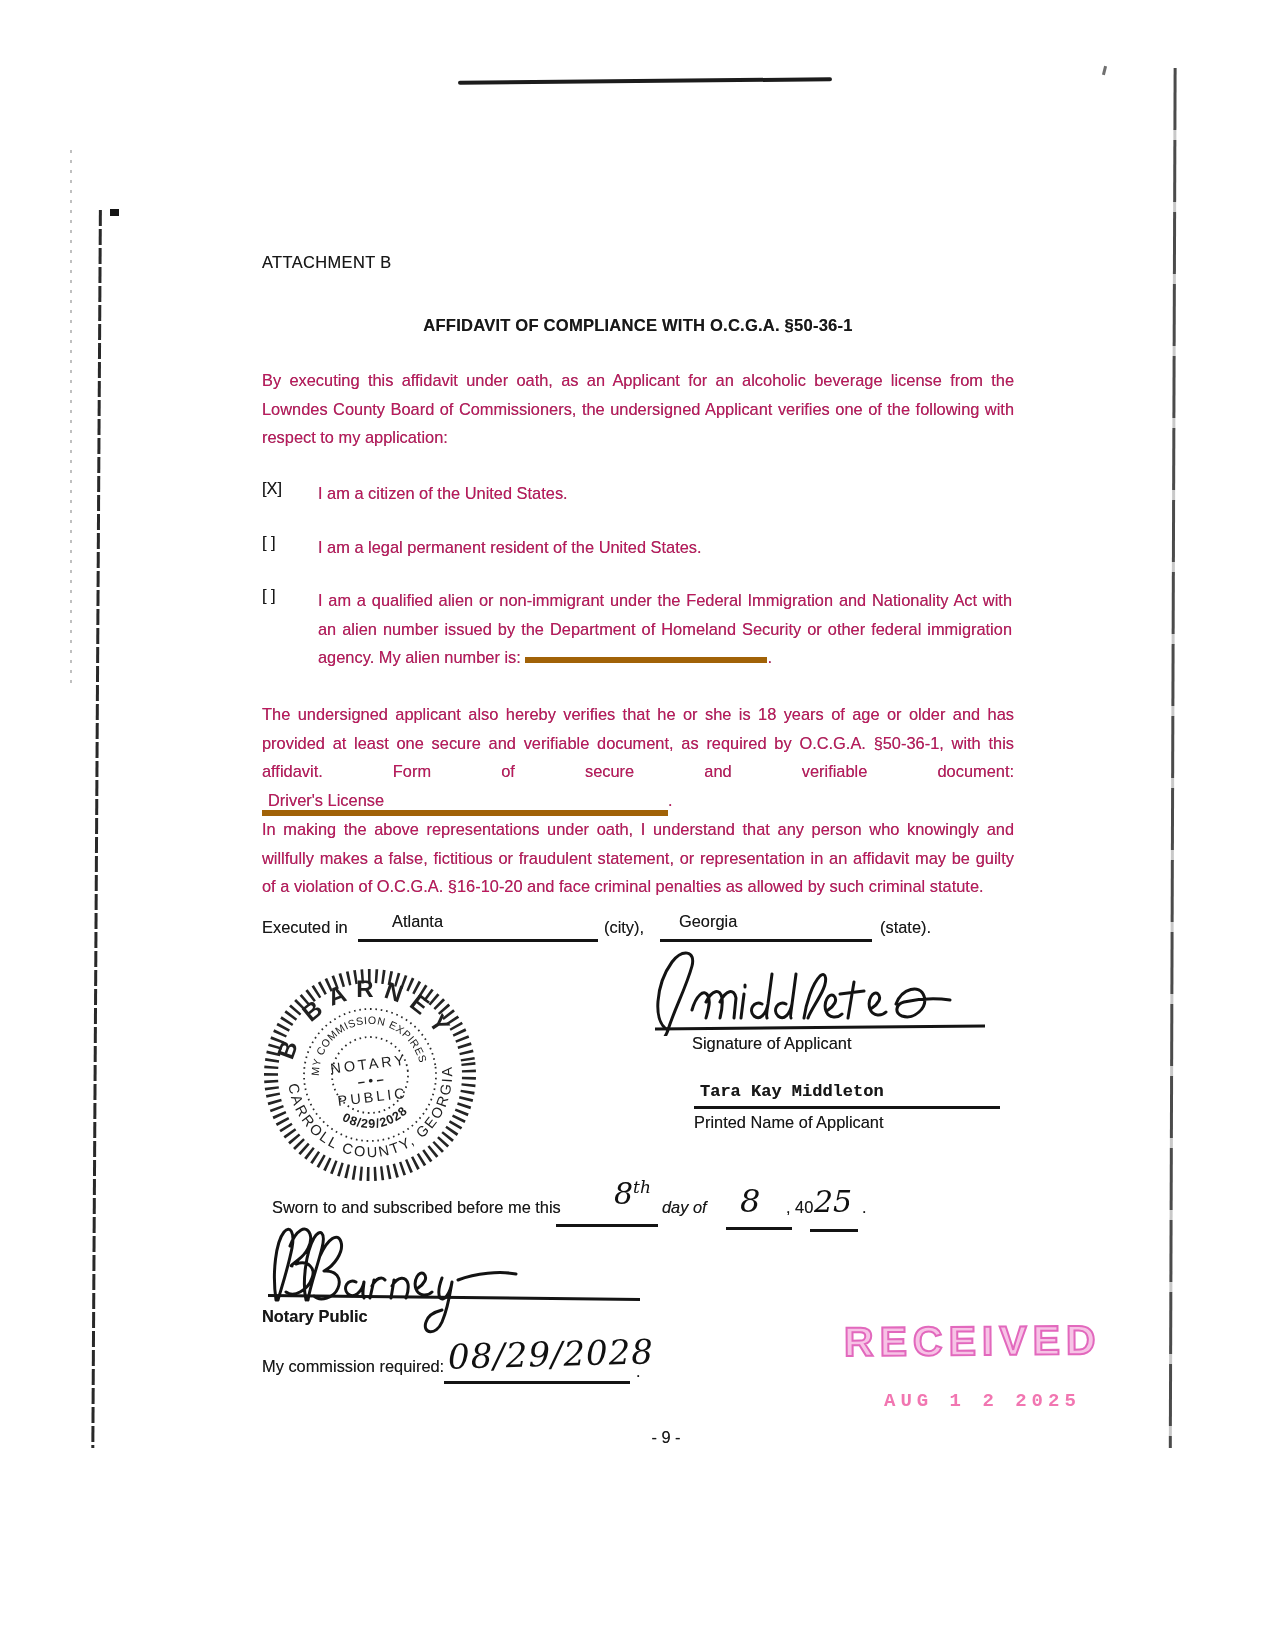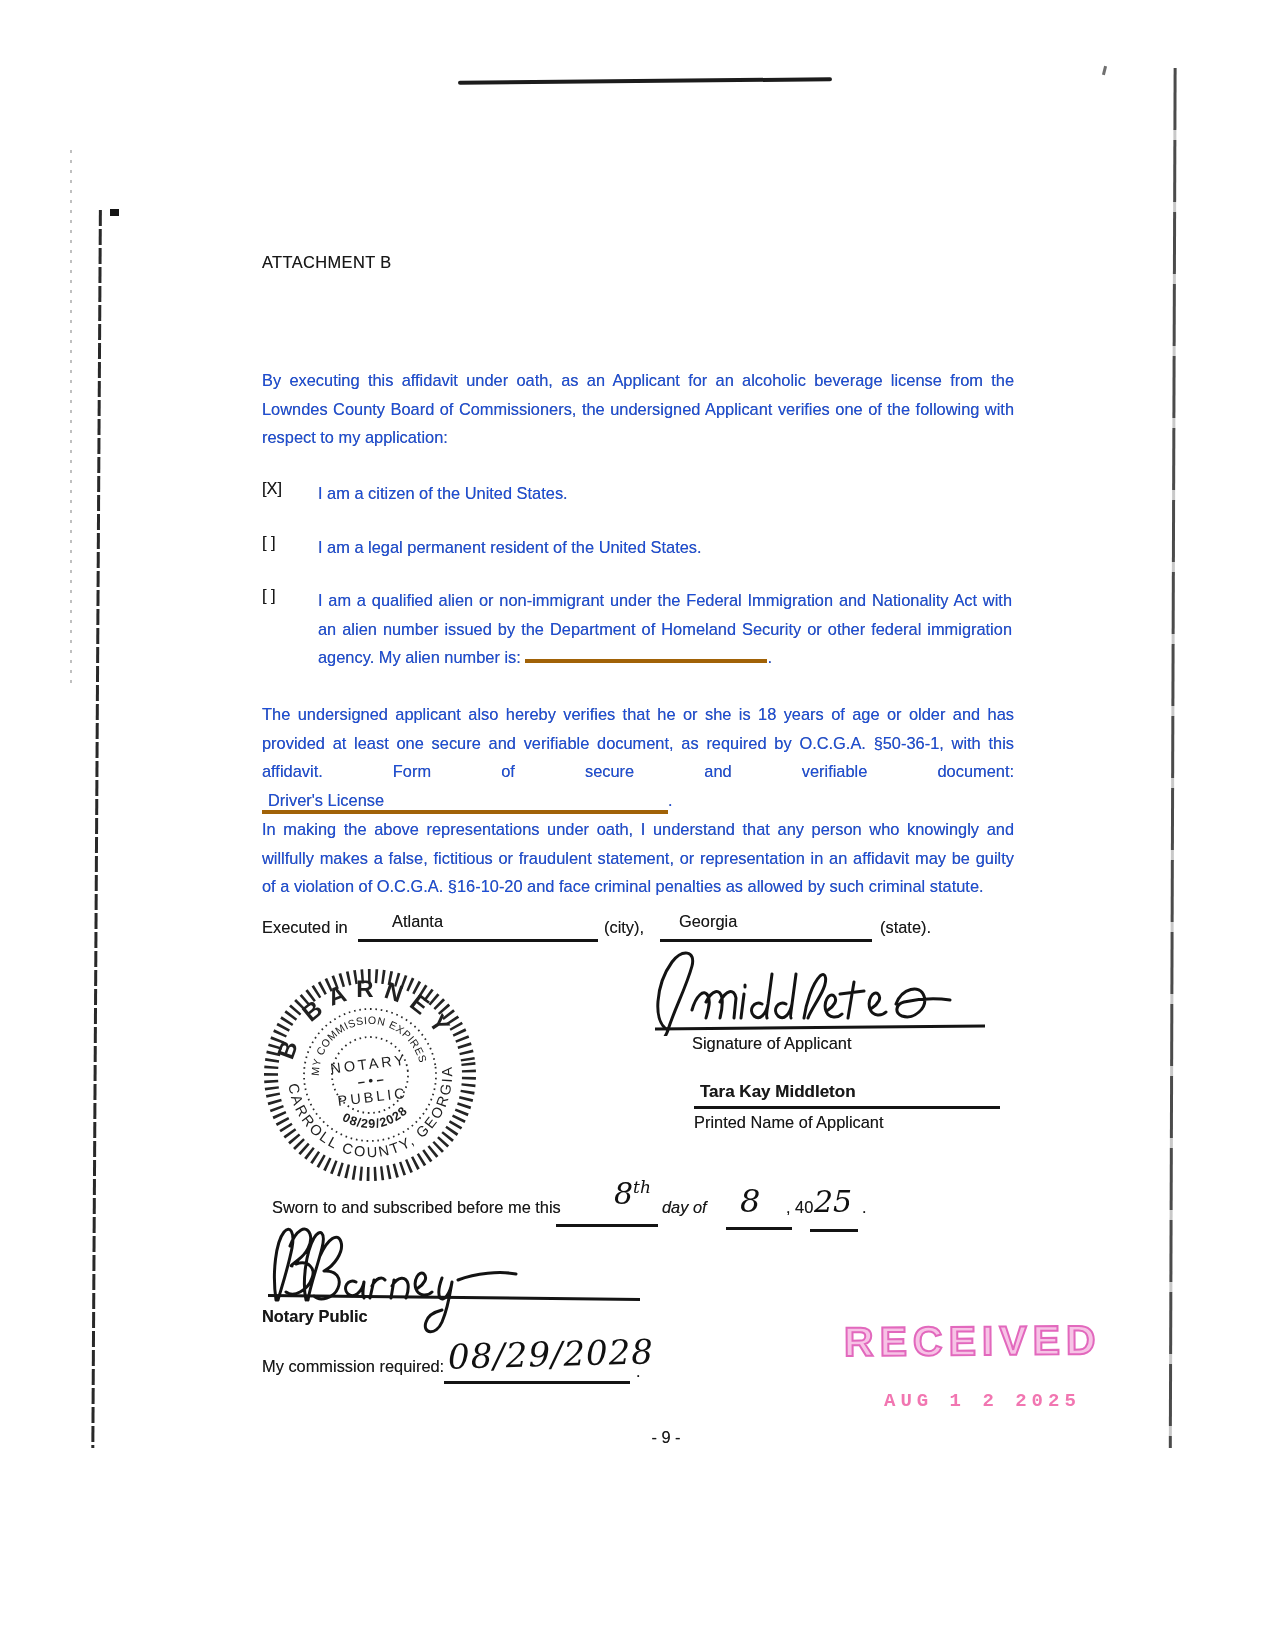--- a/index.html
+++ b/index.html
@@ -1,27 +1,27 @@
 <!DOCTYPE html>
 <html><head>
 <meta charset="utf-8">
 <style>
   html,body{margin:0;padding:0;background:#ffffff;}
   .page{position:relative;width:1275px;height:1448px;background:#fff;overflow:hidden;
         font-family:"Liberation Sans",sans-serif;color:#181818;}
   .abs{position:absolute;}
-  .doc-text{font-size:16.4px;line-height:28.6px;text-align:justify;color:#1d4ed8;
+  .doc-text{font-size:16.4px;line-height:28.6px;text-align:justify;color:#be185d;
             text-shadow:0 0 .4px rgba(25,25,25,.55);}
   .plain{font-size:16.4px;color:#181818;text-shadow:0 0 .4px rgba(25,25,25,.55);white-space:nowrap;}
   .title{font-size:16.6px;font-weight:700;letter-spacing:.2px;text-align:center;
          text-shadow:0 0 .4px rgba(25,25,25,.6);}
   .opt-row{display:flex;}
   .opt-box{width:56px;flex:0 0 56px;font-size:16.4px;text-shadow:0 0 .4px rgba(25,25,25,.55);}
   .opt-text{width:694px;}
-  .inline-blank{display:inline-block;border-bottom:4px solid #a16207;line-height:19px;
+  .inline-blank{display:inline-block;border-bottom:6px solid #a16207;line-height:19px;
                 vertical-align:baseline;padding:0 2px;}
   .u{position:absolute;background:#141414;height:2.5px;}
   .hand{font-family:"DejaVu Serif",serif;font-style:italic;color:#101010;white-space:nowrap;}
   .sig-path{stroke:#131313;stroke-width:3;fill:none;stroke-linecap:round;stroke-linejoin:round;}
   .stamp-txt{fill:#202020;font-family:"Liberation Sans",sans-serif;}
   .received-text{font-weight:700;font-size:41px;letter-spacing:6px;
                  color:rgba(238,122,199,.45);-webkit-text-stroke:2px #e268bd;
                  font-family:"Liberation Sans",sans-serif;white-space:nowrap;}
   .received-date{font-weight:700;font-size:19px;letter-spacing:5px;color:#ef5fa4;opacity:.85;
                  font-family:"Liberation Sans",sans-serif;white-space:nowrap;}
@@ -40,20 +40,21 @@
   <div class="artifact" style="left:110px;top:209px;width:9px;height:7px;background:#151515;"></div>
   <div class="artifact" style="left:100px;top:1508px;width:2.5px;height:44px;opacity:.8;
               background:repeating-linear-gradient(to bottom,#222 0 6px,rgba(0,0,0,0) 6px 10px);"></div>
   <div class="artifact" style="left:88px;top:1548px;width:2px;height:56px;opacity:.7;
               background:repeating-linear-gradient(to bottom,#222 0 7px,rgba(0,0,0,0) 7px 12px);"></div>
   <div class="artifact" style="left:1171px;top:68px;width:2.5px;height:1500px;opacity:.85;transform:rotate(0.2deg);
               background:repeating-linear-gradient(to bottom,#2b2b2b 0 62px,rgba(43,43,43,.3) 62px 72px);"></div>
   <div class="artifact" style="left:1103px;top:66px;width:3px;height:9px;background:#333;transform:rotate(14deg);opacity:.7;"></div>
 
   <div class="abs plain" style="left:262px;top:253px;letter-spacing:.4px;">ATTACHMENT B</div>
+  <div class="abs title" style="left:262px;top:316px;width:752px;">AFFIDAVIT OF COMPLIANCE WITH O.C.G.A. §50-36-1</div>
 
   <div class="abs doc-text" style="left:262px;top:366px;width:752px;">By executing this affidavit under oath, as an Applicant for an alcoholic beverage license from the Lowndes County Board of Commissioners, the undersigned Applicant verifies one of the following with respect to my application:</div>
 
   <div class="abs opt-row" style="left:262px;top:479px;width:752px;">
     <span class="opt-box">[X]</span>
     <span class="opt-text doc-text">I am a citizen of the United States.</span>
   </div>
   <div class="abs opt-row" style="left:262px;top:533px;width:752px;">
     <span class="opt-box">[ ]</span>
     <span class="opt-text doc-text">I am a legal permanent resident of the United States.</span>
@@ -116,21 +117,21 @@
       M148,60 C140,56 134,66 140,72 C146,77 152,70 154,60 L158,30 M154,60 C153,68 152,73 153,74
       M166,74 C168,60 174,40 182,32 C188,27 190,36 184,48 C179,58 172,68 170,74
       M190,66 C196,62 200,56 196,52 C191,48 185,58 188,67 C191,75 200,74 204,70
       M216,38 L210,74 M202,50 L226,47
       M234,64 C240,60 244,54 240,50 C235,46 229,56 232,65 C235,73 244,72 248,68
       M258,60 C264,44 282,40 286,52 C290,64 276,76 264,72 C256,69 258,60 266,58 C280,55 298,54 312,56"></path>
   </svg>
   <div class="u" style="left:655px;top:1026px;width:330px;transform:rotate(-0.5deg);"></div>
   <div class="abs plain" style="left:692px;top:1034px;">Signature of Applicant</div>
 
-  <div class="abs plain" style="left:700px;top:1082px;font-weight:700;font-size:17px;">Tara Kay Middleton</div>
+  <div class="abs plain" style="left:700px;top:1082px;font-weight:700;font-size:17px;font-family:Liberation Mono, monospace;">Tara Kay Middleton</div>
   <div class="u" style="left:694px;top:1106px;width:306px;height:3px;"></div>
   <div class="abs plain" style="left:694px;top:1113px;">Printed Name of Applicant</div>
 
   <div class="abs plain" style="left:272px;top:1198px;">Sworn to and subscribed before me this</div>
   <div class="u" style="left:556px;top:1224px;width:102px;"></div>
   <div class="abs hand" style="left:590px;top:1176px;font-size:30px;margin-left:24px;"><span>8</span><sup style="font-size:17px;">th</sup></div>
   <div class="abs plain" style="left:662px;top:1198px;font-style:italic;">day of</div>
   <div class="u" style="left:726px;top:1227px;width:66px;"></div>
   <div class="abs hand" style="left:740px;top:1182px;font-size:32px;">8</div>
   <div class="abs plain" style="left:786px;top:1198px;">, 40</div>

